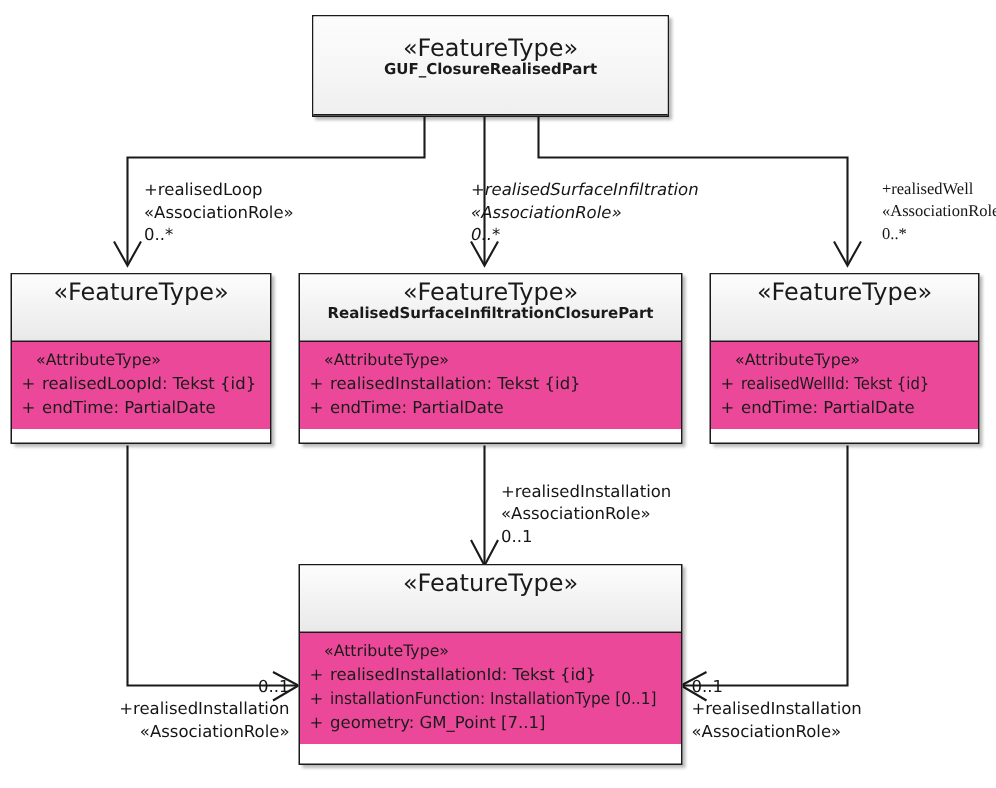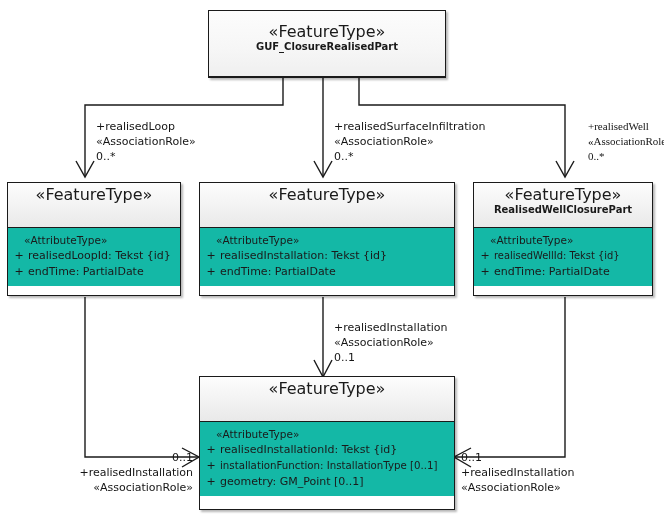--- a/index.html
+++ b/index.html
@@ -34,21 +34,21 @@
   }
   .cname{
     display:block;
     font-size:10px;
     line-height:15px;
     font-weight:bold;
     letter-spacing:0px;
   }
   .uml-class .body{
     box-sizing:border-box;
-    background:#14b8a6;
+    background:#ec4899;
     padding:5px 2px 6px 2px;
   }
   .attr-stereo{
     font-size:10.5px;
     line-height:15px;
     padding-left:14px;
   }
   .attr{
     display:flex;
     font-size:11px;
@@ -123,38 +123,38 @@
     <div class="attr">
       <span class="vis">+</span>
       <span class="sig">endTime: PartialDate</span>
     </div>
   </div>
 </div>
 
 <div class="uml-class" style="left:199px;top:182px;width:256px;height:114px;">
   <div class="hdr" style="height:45px;">
     <span class="stereo">«FeatureType»</span>
+    <span class="cname">RealisedSurfaceInfiltrationClosurePart</span>
   </div>
   <div class="body">
     <div class="attr-stereo">«AttributeType»</div>
     <div class="attr">
       <span class="vis">+</span>
       <span class="sig">realisedInstallation: Tekst {id}</span>
     </div>
     <div class="attr">
       <span class="vis">+</span>
       <span class="sig">endTime: PartialDate</span>
     </div>
   </div>
 </div>
 
 <div class="uml-class" style="left:473px;top:182px;width:180px;height:114px;">
   <div class="hdr" style="height:45px;">
     <span class="stereo">«FeatureType»</span>
-    <span class="cname">RealisedWellClosurePart</span>
   </div>
   <div class="body">
     <div class="attr-stereo">«AttributeType»</div>
     <div class="attr">
       <span class="vis">+</span>
       <span class="sig squeeze2">realisedWellId: Tekst {id}</span>
     </div>
     <div class="attr">
       <span class="vis">+</span>
       <span class="sig">endTime: PartialDate</span>
@@ -171,32 +171,32 @@
     <div class="attr">
       <span class="vis">+</span>
       <span class="sig">realisedInstallationId: Tekst {id}</span>
     </div>
     <div class="attr">
       <span class="vis">+</span>
       <span class="sig squeeze">installationFunction: InstallationType [0..1]</span>
     </div>
     <div class="attr">
       <span class="vis">+</span>
-      <span class="sig">geometry: GM_Point [0..1]</span>
+      <span class="sig">geometry: GM_Point [7..1]</span>
     </div>
   </div>
 </div>
 
 <div class="assoc" style="left:96px;top:119px;">
   <span class="ln">+realisedLoop</span>
   <span class="ln">«AssociationRole»</span>
   <span class="ln">0..*</span>
 </div>
 
-<div class="assoc" style="left:334px;top:119px;">
+<div class="assoc" style="left:314px;top:119px;font-style:italic;">
   <span class="ln">+realisedSurfaceInfiltration</span>
   <span class="ln">«AssociationRole»</span>
   <span class="ln">0..*</span>
 </div>
 
 <div class="assoc" style="left:588px;top:119px;font-family:Liberation Serif, serif;">
   <span class="ln">+realisedWell</span>
   <span class="ln">«AssociationRole»</span>
   <span class="ln">0..*</span>
 </div>

